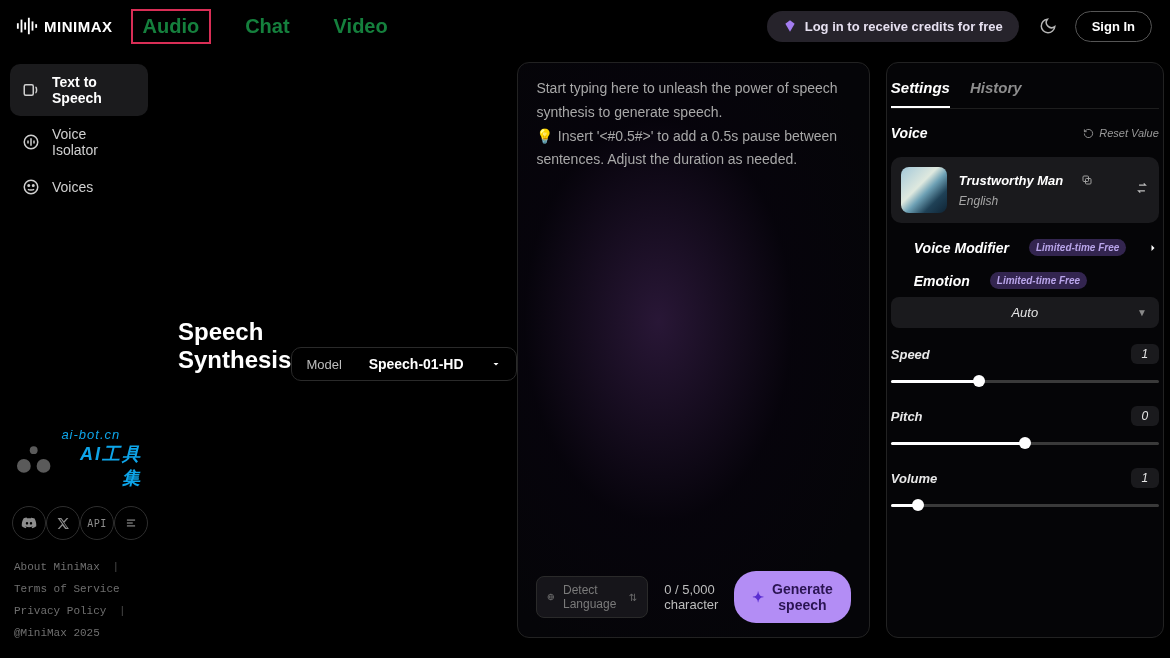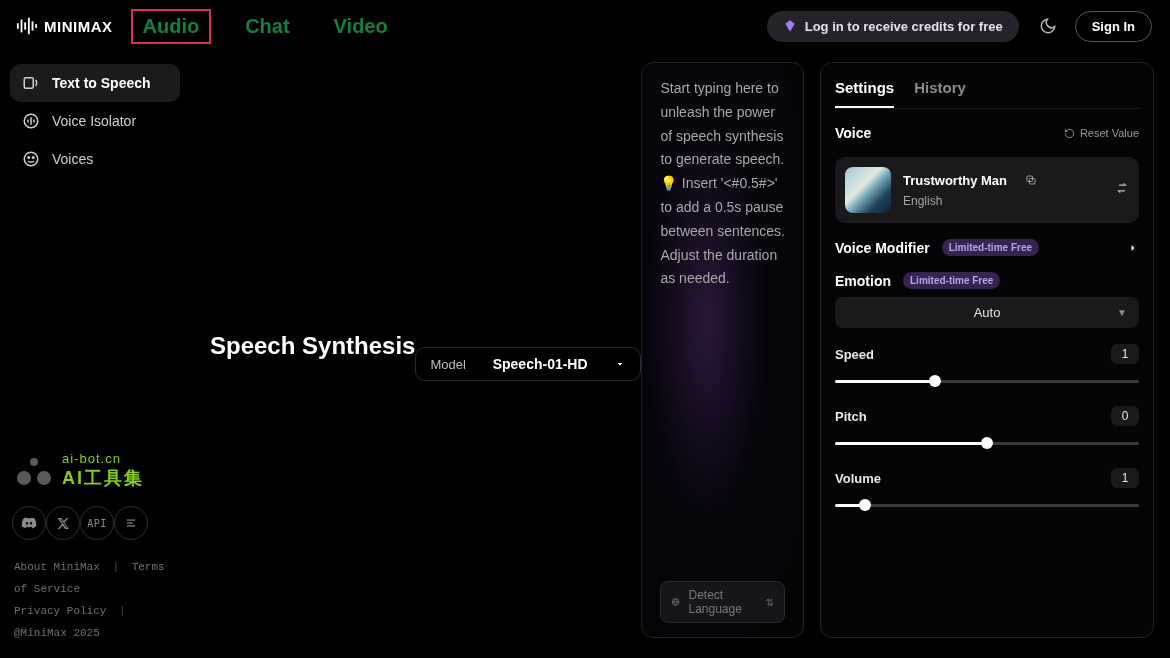--- a/index.html
+++ b/index.html
@@ -18,21 +18,21 @@
   .theme-btn { width: 34px; height: 34px; margin-left: 12px; background: transparent; border: none; color: #b5b5b5; cursor: pointer; display: flex; align-items: center; justify-content: center; }
   .signin-btn { margin-left: 10px; background: transparent; border: 1px solid #555; color: #fff; font-size: 13px; font-weight: 600; padding: 7px 16px; border-radius: 18px; cursor: pointer; }
   
   .body { flex: 1; display: flex; width: 100%; }
   
   .sidebar { width: 190px; display: flex; flex-direction: column; padding: 12px 10px 14px 10px; }
   .sidebar-item { display: flex; align-items: center; gap: 12px; color: #d0d0d0; font-size: 14px; font-weight: 500; padding: 10px 12px; border-radius: 10px; cursor: pointer; }
   .sidebar-item.active { background: #1b1b1d; color: #fff; font-weight: 700; }
   .sidebar-item .ico { width: 18px; height: 18px; display: flex; align-items: center; justify-content: center; color: #cfcfcf; }
   .sidebar .grow { flex: 1; }
-  .watermark { color: #84cc16; padding: 0 6px 10px 6px; }
+  .watermark { color: #0ea5e9; padding: 0 6px 10px 6px; font-style: italic; }
   .watermark .wm-row { display: flex; align-items: center; gap: 10px; }
   .watermark .wm-url { font-size: 13px; letter-spacing: 1px; }
   .watermark .wm-cn { font-size: 18px; font-weight: 800; letter-spacing: 2px; text-align: right; }
   .social-row { display: flex; padding: 6px 0 16px 2px; }
   .social { width: 34px; height: 34px; border: 1px solid #2e2e2e; border-radius: 50%; display: flex; align-items: center; justify-content: center; color: #8d8d8d; font-size: 12px; cursor: pointer; }
   .social.api { font-family: monospace; font-size: 10px; letter-spacing: 0.5px; }
   .footer-links { font-size: 11px; color: #6f6f6f; line-height: 2; padding-left: 4px; font-family: Liberation Mono, monospace; }
   .footer-links a { color: #6f6f6f; text-decoration: none; cursor: pointer; }
   .footer-links .divider { margin: 0 6px; color: #4a4a4a; }
   
@@ -48,36 +48,36 @@
   .editor .hint { font-size: 14px; color: #a8a8a8; line-height: 1.7; }
   .editor .hint .bulb { color: #f6c451; margin-right: 4px; }
   .editor .grow { flex: 1; }
   .editor .bottom-bar { display: flex; align-items: center; justify-content: space-between; gap: 16px; }
   .lang-select { display: flex; align-items: center; gap: 8px; background: #16151a; border: 1px solid #2a2a2a; border-radius: 8px; padding: 6px 10px; color: #7a7a7a; font-size: 12px; cursor: pointer; }
   .lang-select .updn { font-size: 10px; color: #6a6a6a; }
   .char-count { color: #bdbdbd; font-size: 13px; }
   .gen-btn { background: #b38df5; color: #2a1452; font-weight: 700; font-size: 14px; border: none; border-radius: 22px; padding: 10px 18px; cursor: pointer; display: flex; align-items: center; gap: 8px; }
   .gen-btn .spark { color: #5a2ed1; }
   
-  .panel { width: 334px; border: 1px solid #222; border-radius: 12px; padding: 16px 14px; display: flex; flex-direction: column; gap: 16px; background: #050507; }
+  .panel { width: 278px; border: 1px solid #222; border-radius: 12px; padding: 16px 4px; display: flex; flex-direction: column; gap: 16px; background: #050507; font-style: italic; }
   .tabs { display: flex; gap: 20px; border-bottom: 1px solid #1e1e1e; }
   .tab { font-size: 15px; font-weight: 700; color: #8d8d8d; padding-bottom: 10px; cursor: pointer; }
   .tab.active { color: #fff; border-bottom: 2px solid #fff; }
   .section-head { display: flex; justify-content: space-between; align-items: center; }
   .section-head .ttl { font-size: 14px; font-weight: 700; }
   .reset { display: flex; gap: 5px; align-items: center; font-size: 11px; color: #9a9a9a; cursor: pointer; justify-content: flex-end; }
   .voice-card { background: #1a1a1d; border-radius: 10px; padding: 10px; display: flex; align-items: center; gap: 12px; cursor: pointer; }
   .voice-card .avatar { width: 46px; height: 46px; border-radius: 8px; background: linear-gradient(135deg,#a3c8d9 0%, #dfe9df 40%, #6ea1b5 55%, #1f4156 75%, #0e2334 100%); }
   .voice-card .info { flex: 1; }
   .voice-card .name-row { display: flex; align-items: center; gap: 18px; font-size: 13px; font-weight: 700; }
   .voice-card .copy-ico { width: 12px; height: 12px; color: #9f9f9f; }
   .voice-card .language { font-size: 12px; color: #a6a6a6; margin-top: 6px; }
   .voice-card .swap { color: #bdbdbd; }
   .modifier-row { display: flex; justify-content: space-between; align-items: center; cursor: pointer; }
-  .modifier-row .left { display: flex; align-items: center; gap: 12px; font-size: 14px; font-weight: 700; }
+  .modifier-row .left { display: flex; align-items: center; gap: 20px; font-size: 14px; font-weight: 700; margin-left: 23px; }
   .badge { background: #33254f; color: #b9a5ea; font-size: 10px; font-weight: 600; padding: 3px 7px; border-radius: 10px; }
   .emotion-select { background: #1a1a1d; border-radius: 8px; padding: 8px 12px; display: flex; justify-content: center; align-items: center; color: #e5e5e5; font-size: 13px; cursor: pointer; position: relative; }
   .emotion-select .caret { position: absolute; right: 12px; color: #8a8a8a; font-size: 10px; }
   .slider-block .slider-head { display: flex; justify-content: space-between; align-items: center; }
   .slider-block .slbl { font-size: 13px; color: #e8e8e8; font-weight: 600; }
   .slider-block .valbox { background: #1a1a1d; color: #e5e5e5; font-size: 12px; padding: 3px 10px; border-radius: 6px; min-width: 28px; text-align: center; }
   .slider-track { position: relative; height: 18px; margin-top: 8px; }
   .slider-track .rail { position: absolute; left: 0; right: 0; top: 8px; height: 3px; background: #3a3a3a; border-radius: 2px; }
   .slider-track .fill { position: absolute; left: 0; top: 8px; height: 3px; background: #fff; border-radius: 2px; }
   .slider-track .thumb { position: absolute; top: 3px; width: 12px; height: 12px; border-radius: 50%; background: #fff; transform: translateX(-50%); }
@@ -224,20 +224,27 @@
           <div class="grow"></div>
           <div class="bottom-bar">
             <div class="lang-select">
               <svg width="12" height="12" viewBox="0 0 24 24" fill="none" stroke="currentColor" stroke-width="2">
                   <circle cx="12" cy="12" r="9"></circle>
                   <path d="M3 12h18M12 3c2.5 2.7 4 6 4 9s-1.5 6.3-4 9c-2.5-2.7-4-6-4-9s1.5-6.3 4-9z"></path>
                 </svg>
               <span>Detect Language</span>
               <span class="updn">⇅</span>
             </div>
+            <div style="display:flex;align-items:center;gap:16px;">
+              <div class="char-count">0 / 5,000 character</div>
+              <button class="gen-btn">
+                <span class="spark">✦</span>
+                <span>Generate speech</span>
+              </button>
+            </div>
           </div>
         </div>
       </div>
 
       <div class="panel">
         <div class="tabs">
           <div class="tab active">Settings</div>
           <div class="tab">History</div>
         </div>
 

